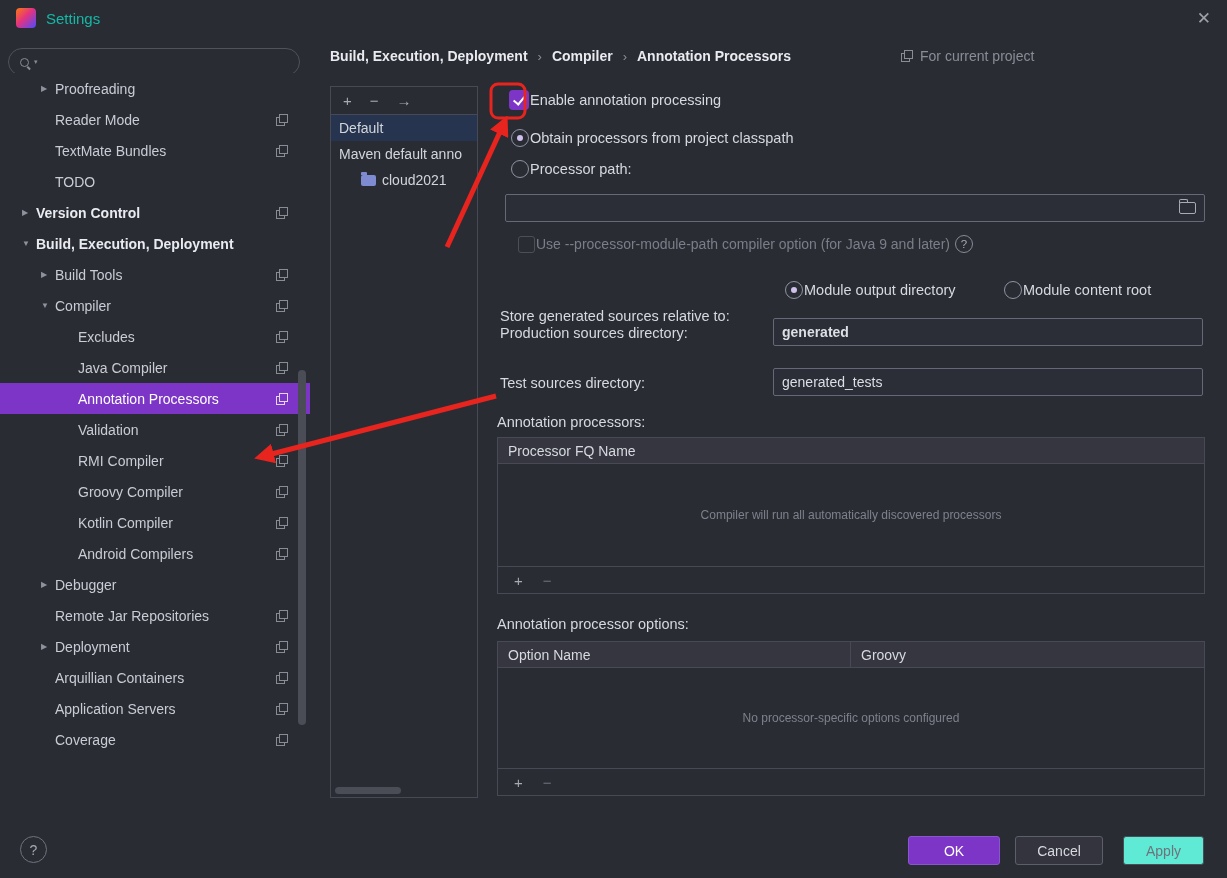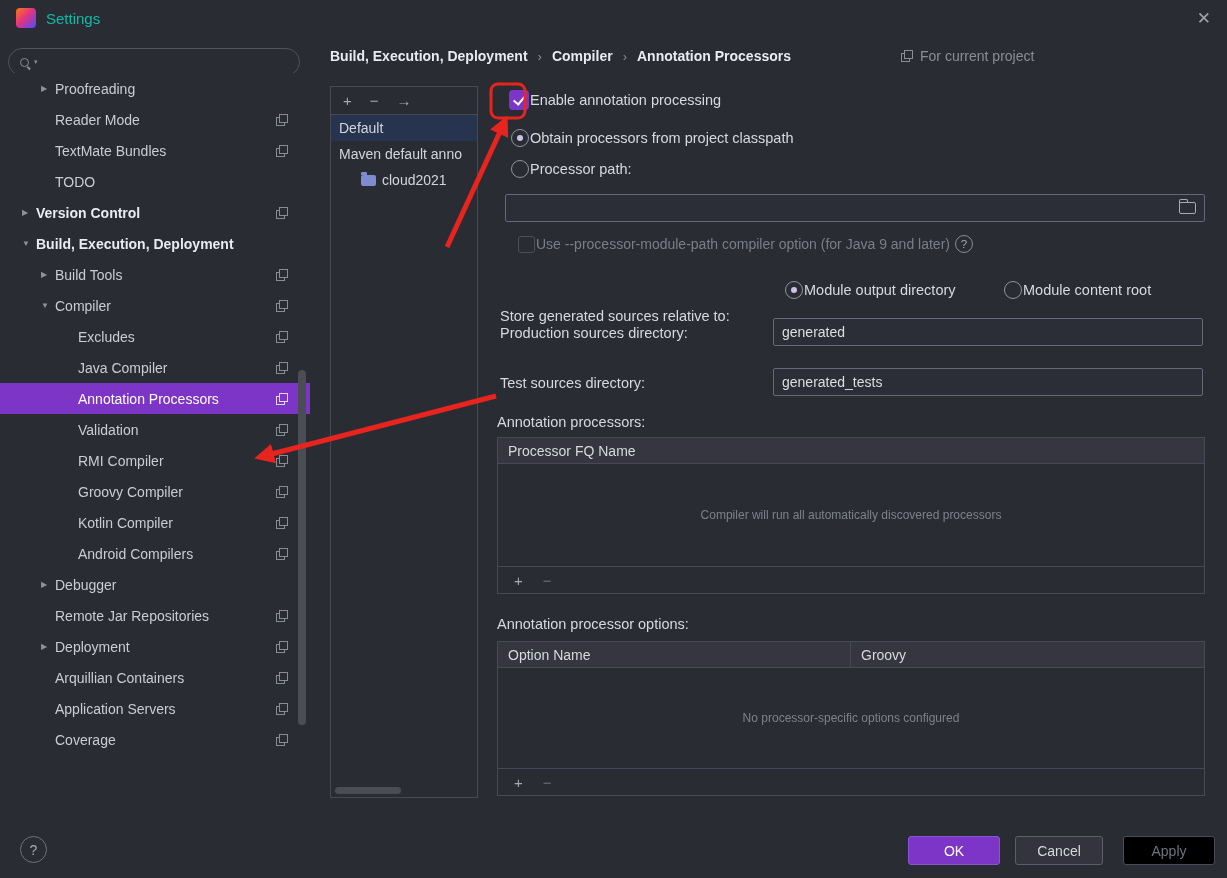--- a/index.html
+++ b/index.html
@@ -97,21 +97,21 @@
   .tb-toolbar{height:27px;border-top:1px solid var(--border);display:flex;align-items:center;gap:20px;padding:0 16px;font-size:15px;color:#A7AAB2;}
   .tb-toolbar span{cursor:pointer;line-height:1;}
   .tb-toolbar .minus{color:#6E717B;}
 
   
   .footer{position:absolute;left:0;right:0;bottom:0;height:58px;}
   .help-btn{position:absolute;left:20px;top:16px;width:27px;height:27px;border-radius:50%;border:1.5px solid #70737E;color:#A6AAB2;display:flex;align-items:center;justify-content:center;font-size:14px;cursor:pointer;}
   .btn{position:absolute;top:16px;height:29px;border-radius:3px;font-size:14px;display:flex;align-items:center;justify-content:center;cursor:pointer;font-family:inherit;}
   #ok-btn{left:908px;width:92px;background:var(--accent);color:#fff;border:1px solid #8A55D0;}
   #cancel-btn{left:1015px;width:88px;background:#33343D;border:1px solid #5C5F6A;color:#D6D9DF;}
-  #apply-btn{left:1123px;width:92px;background:#000000;border:1px solid #4A4C57;color:#6F727C;}
+  #apply-btn{left:1123px;width:81px;background:#5eead4;border:1px solid #4A4C57;color:#6F727C;}
 
   
   .anno{position:absolute;inset:0;pointer-events:none;z-index:40;}
 </style>
 </head>
 <body>
 
 <div class="dialog">
 
   <div class="titlebar">
@@ -350,21 +350,21 @@
   <div class="abs-row" style="left:773px;top:279px;height:22px;">
     <span class="radio on"></span>
     <span>Module output directory</span>
   </div>
   <div class="abs-row" style="left:992px;top:279px;height:22px;">
     <span class="radio"></span>
     <span>Module content root</span>
   </div>
 
   <span class="abs-label" style="left:500px;top:325px;">Production sources directory:</span>
-  <input class="text-input" style="left: 773px; top: 318px; width: 430px; height: 28px;" value="generated">
+  <input class="text-input" style="left: 773px; top: 318px; width: 430px; height: 28px; font-weight: bold;" value="generated">
 
   <span class="abs-label" style="left:500px;top:375px;">Test sources directory:</span>
   <input class="text-input" style="left: 773px; top: 368px; width: 430px; height: 28px;" value="generated_tests">
 
   <span class="abs-label" style="left:497px;top:414px;">Annotation processors:</span>
   <div class="tablebox" id="table1" style="top:437px;">
     <div class="thead">
       <span class="cell">Processor FQ Name</span>
     </div>
     <div class="tbody">Compiler will run all automatically discovered processors</div>

